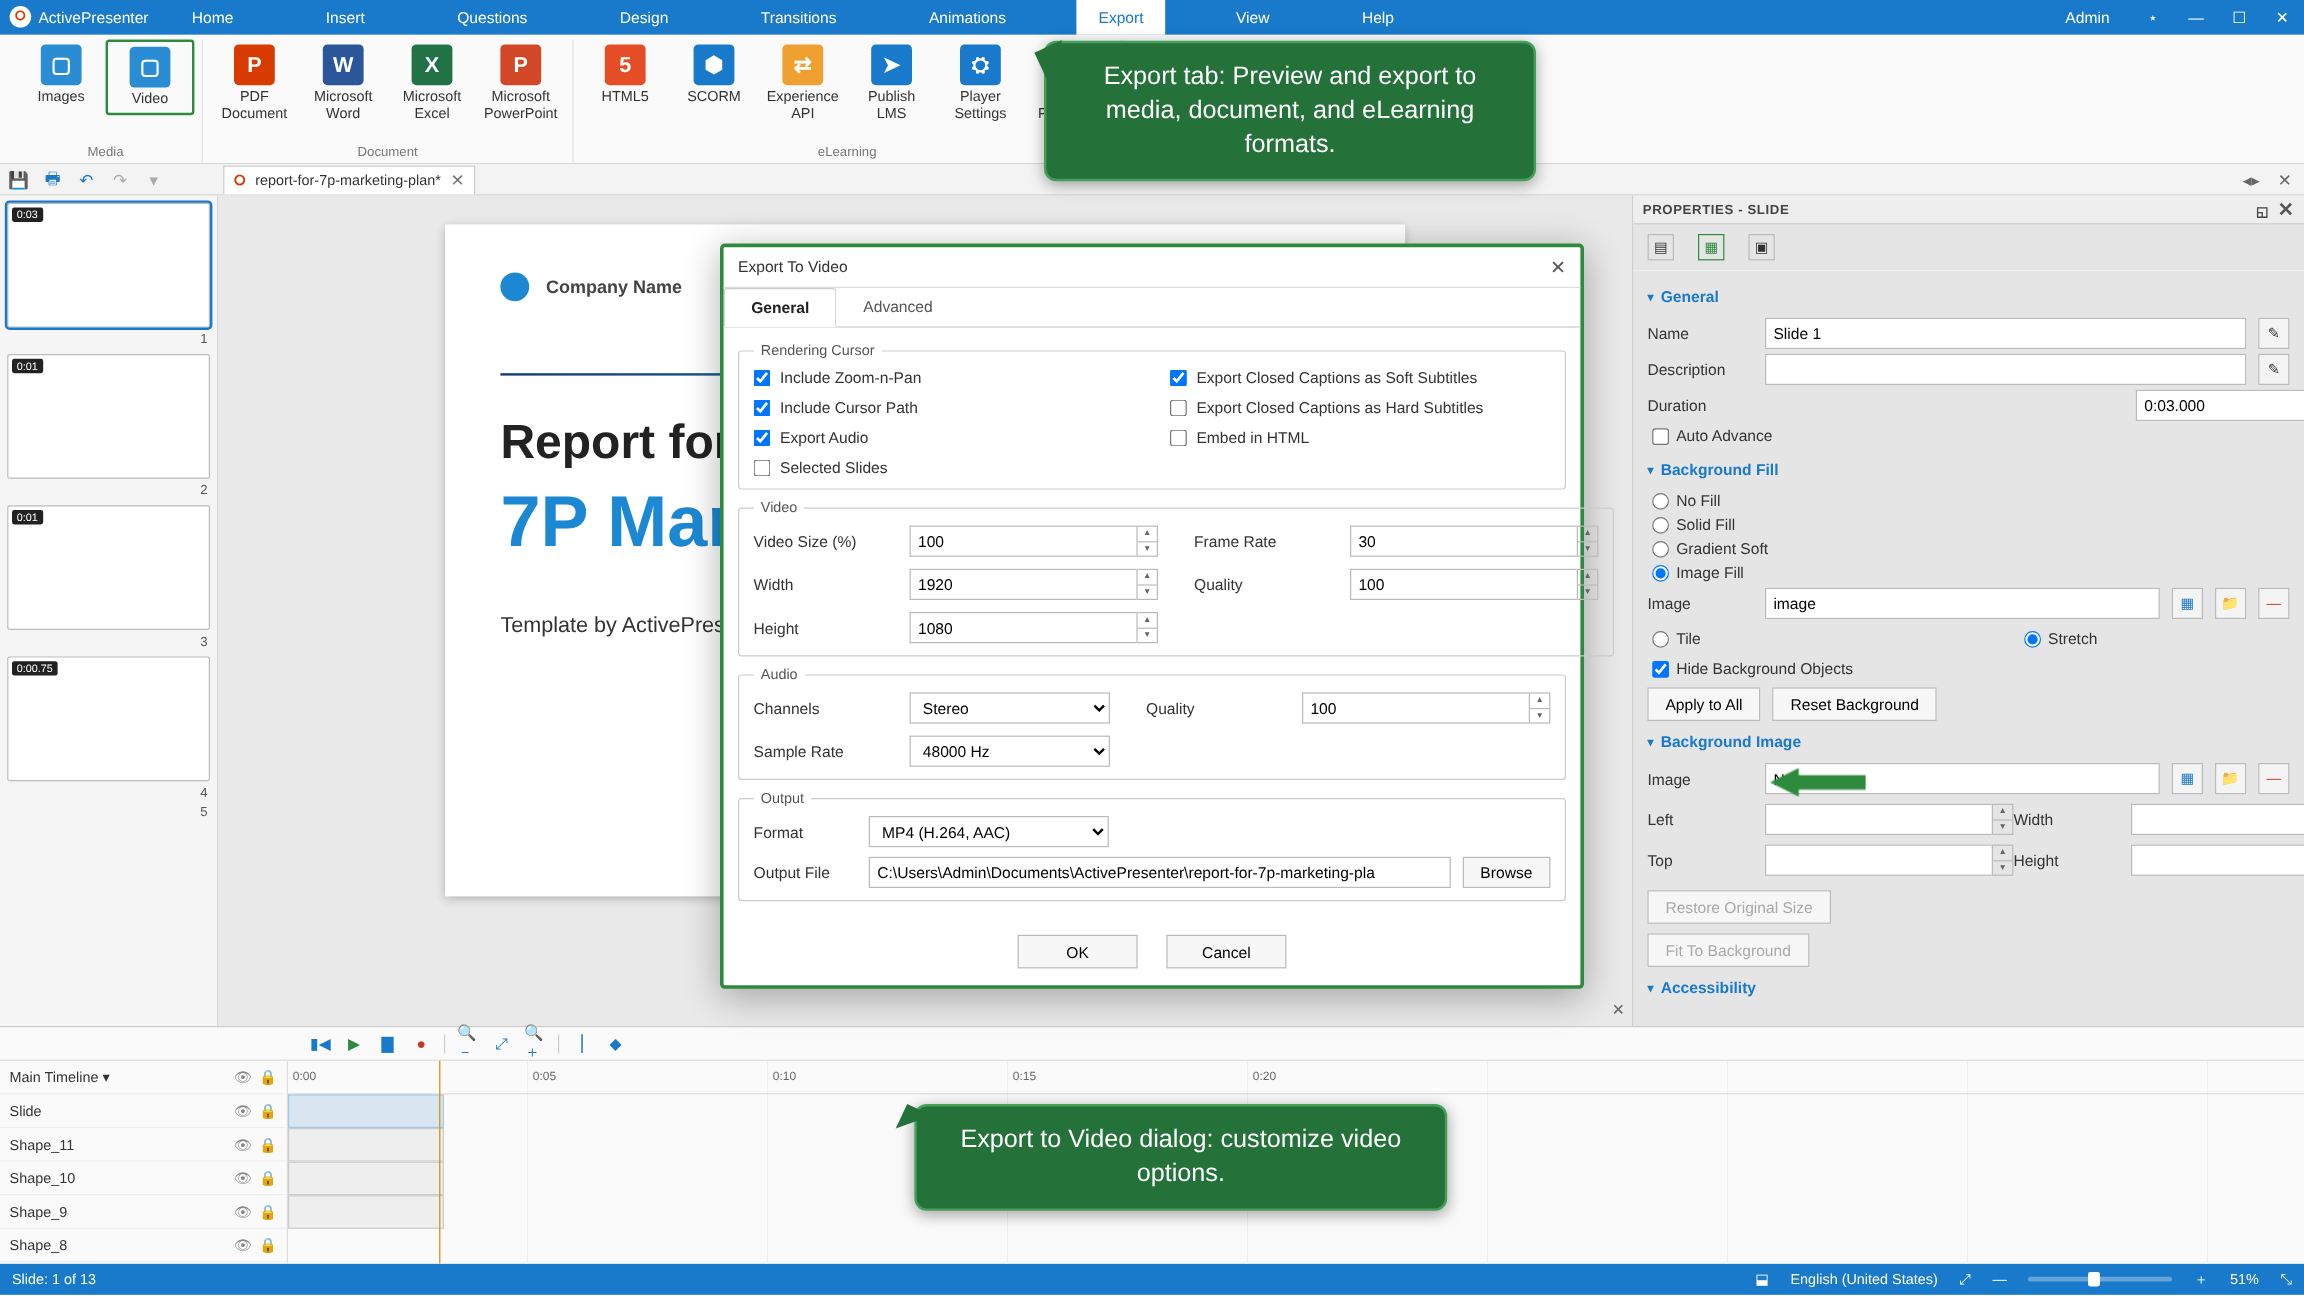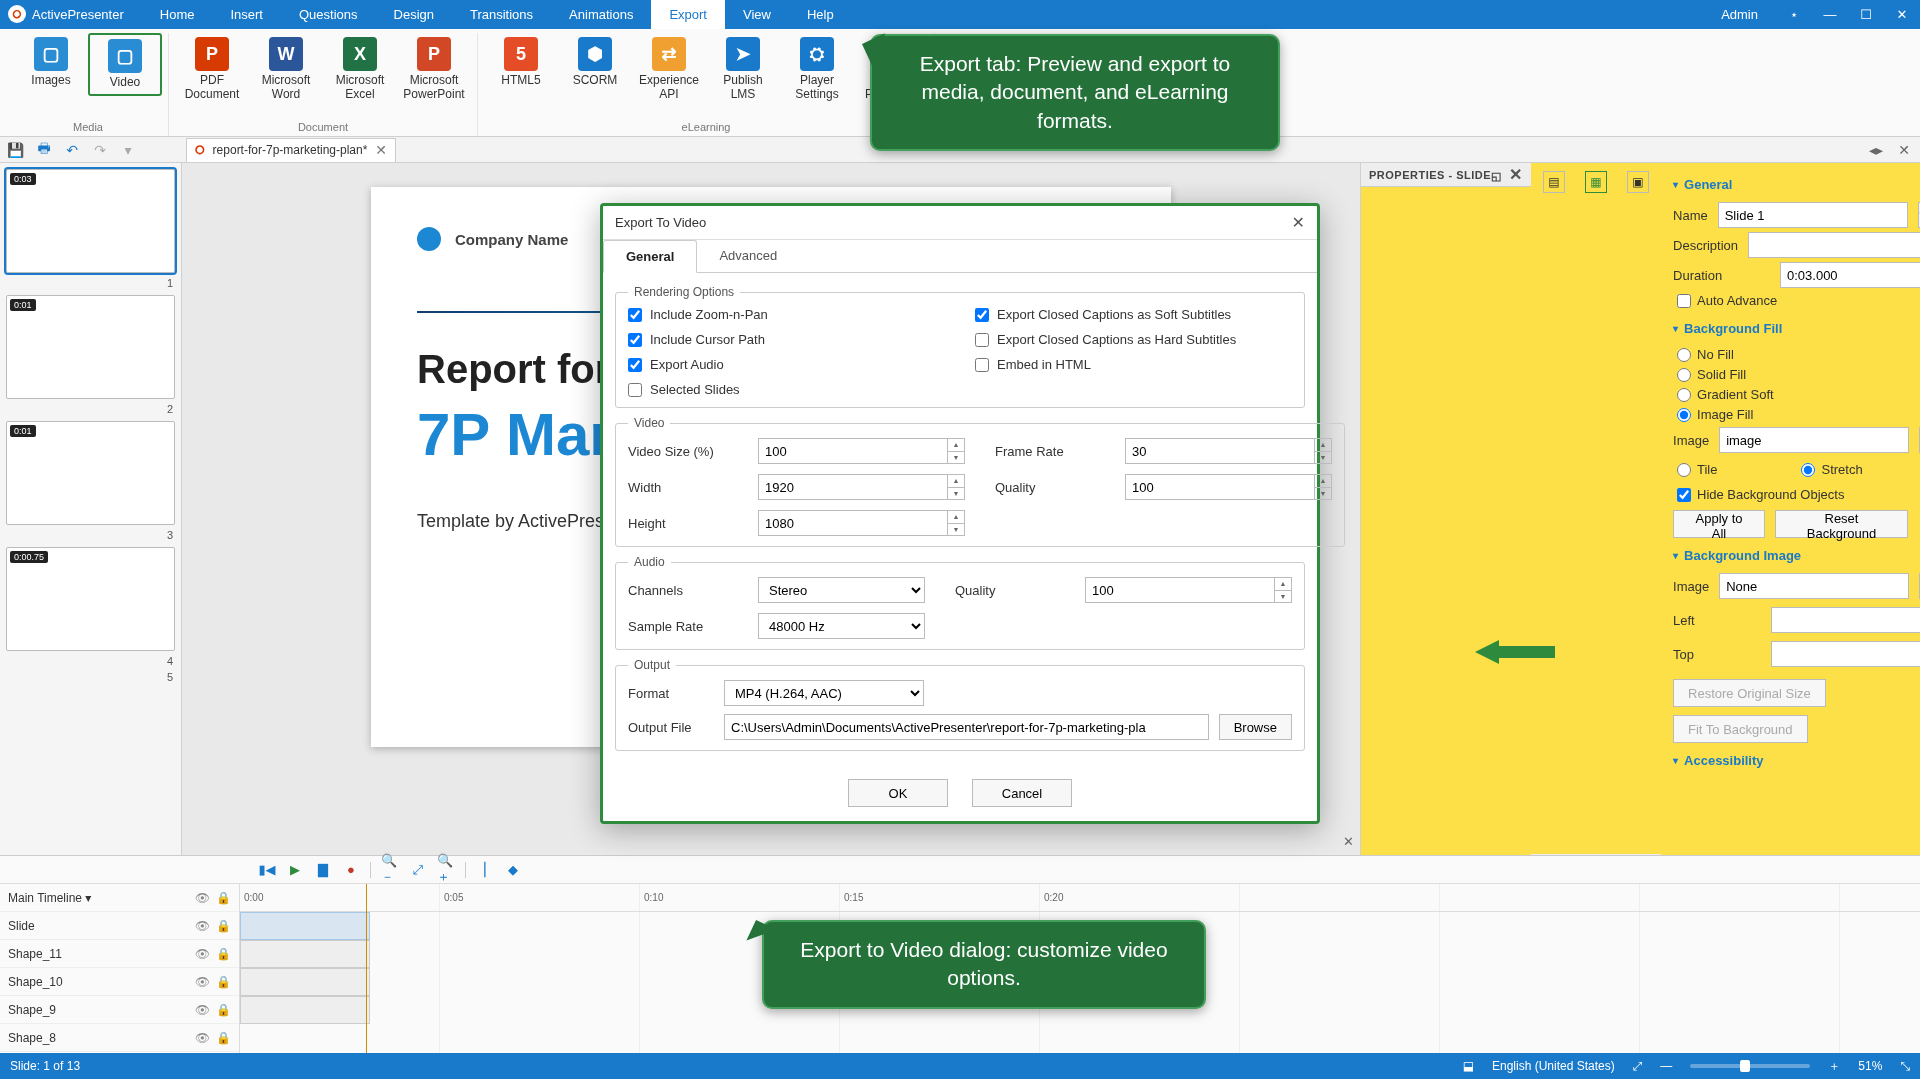--- a/index.html
+++ b/index.html
@@ -2,21 +2,21 @@
 <html><head>
 <meta charset="utf-8">
 <style>
 * { margin: 0; padding: 0; box-sizing: border-box; font-family: "Segoe UI", Tahoma, sans-serif; }
 body { background: #fff; width: 1920px; height: 1080px; overflow: hidden; font-size: 13px; color: #333; position: relative; transform-origin: top left; }
 
 
 .titlebar { height: 29px; background: #1979ca; display: flex; align-items: stretch; color: #fff; padding-left: 8px; }
 .titlebar .app-icon { width: 18px; height: 18px; background: #fff; border-radius: 50%; margin: 5px 6px 0 0; display: flex; align-items: center; justify-content: center; color: #d83b01; font-weight: bold; font-size: 11px; }
 .titlebar .app-name { display: flex; align-items: center; padding: 0 18px 0 0; font-size: 13px; }
-.titlebar .menu { display: flex; }
+.titlebar .menu { display: flex; gap: 41px; }
 .titlebar .menu-item { display: flex; align-items: center; padding: 0 18px; cursor: pointer; }
 .titlebar .menu-item.active { background: #fff; color: #1979ca; }
 .titlebar .spacer { flex: 1; }
 .titlebar .win-btn { width: 36px; display: flex; align-items: center; justify-content: center; cursor: pointer; }
 
 
 .ribbon { height: 108px; border-bottom: 1px solid #d0d0d0; display: flex; padding: 4px 8px 0 8px; background: #fafafa; }
 .ribbon-group { display: flex; flex-direction: column; align-items: center; border-right: 1px solid #e5e5e5; padding: 0 6px; }
 .ribbon-buttons { display: flex; flex: 1; align-items: flex-start; }
 .ribbon-btn { display: flex; flex-direction: column; align-items: center; justify-content: flex-start; width: 74px; padding: 4px 2px; cursor: pointer; text-align: center; font-size: 12px; line-height: 1.15; }
@@ -46,21 +46,21 @@
 .slide-canvas { width: 800px; height: 560px; background: #fff; box-shadow: 0 2px 8px rgba(0,0,0,.25); padding: 40px 46px; position: relative; }
 .slide-canvas .company-row { display: flex; align-items: center; gap: 14px; margin-bottom: 60px; }
 .slide-canvas .dot { width: 24px; height: 24px; background: #1c88d4; border-radius: 50%; }
 .slide-canvas .company { font-size: 15px; color: #444; font-weight: bold; }
 .slide-canvas .hr { height: 2px; background: linear-gradient(to right, #123f6d, #1c88d4); margin-bottom: 34px; }
 .slide-canvas h1 { font-size: 40px; font-weight: 700; color: #222; margin-bottom: 8px; }
 .slide-canvas h2 { font-size: 60px; font-weight: 800; color: #1c88d4; margin-bottom: 42px; }
 .slide-canvas .tpl { font-size: 18px; color: #333; }
 
 
-.props { width: 560px; border-left: 1px solid #d0d0d0; background: #fde047; display: flex; font-size: 13px; }
+.props { width: 560px; border-left: 1px solid #d0d0d0; background: #e5e5e5; display: flex; flex-direction: column; font-size: 13px; }
 .props-header { height: 24px; background: #eee; border-bottom: 1px solid #ccc; display: flex; align-items: center; padding: 0 8px; font-size: 11px; font-weight: 600; color: #444; letter-spacing: .5px; justify-content: space-between; }
 .props-tabs { display: flex; gap: 20px; padding: 8px 12px; border-bottom: 1px solid #eee; }
 .props-tabs .pt { width: 22px; height: 22px; border: 1px solid #bbb; display: flex; align-items: center; justify-content: center; cursor: pointer; font-size: 12px; }
 .props-body { padding: 6px 12px 12px 12px; overflow: auto; flex: 1; }
 .section-hdr { color: #1979ca; font-weight: 600; padding: 8px 0 6px 0; display: flex; align-items: center; gap: 6px; cursor: pointer; }
 .section-hdr::before { content: "▾"; font-size: 10px; }
 .prop-row { display: flex; align-items: center; margin: 4px 0; gap: 10px; }
 .prop-row label { width: 88px; color: #333; }
 .prop-row input[type=text], .prop-row input[type=number], .prop-row select { flex: 1; height: 26px; border: 1px solid #bbb; padding: 0 6px; background: #fff; font-size: 13px; }
 .prop-row .mini-btn { width: 26px; height: 26px; border: 1px solid #bbb; background: #f4f4f4; display: flex; align-items: center; justify-content: center; cursor: pointer; font-size: 12px; }
@@ -506,21 +506,21 @@
   <div class="dialog-title">
     <span>Export To Video</span>
     <span class="close-x">✕</span>
   </div>
   <div class="dialog-tabs" id="dialog-tabs">
       <div class="dialog-tab active">General</div>
       <div class="dialog-tab">Advanced</div>
     </div>
   <div class="dialog-body">
     <fieldset>
-      <legend>Rendering Options</legend>
+      <legend>Rendering Cursor</legend>
       <div class="dlg-grid" id="rendering-grid">
           <div class="chk">
             <input type="checkbox" checked="" style="">
             <span>Include Zoom-n-Pan</span>
           </div>
           <div class="chk">
             <input type="checkbox" checked="" style="">
             <span>Export Closed Captions as Soft Subtitles</span>
           </div>
           <div class="chk">

